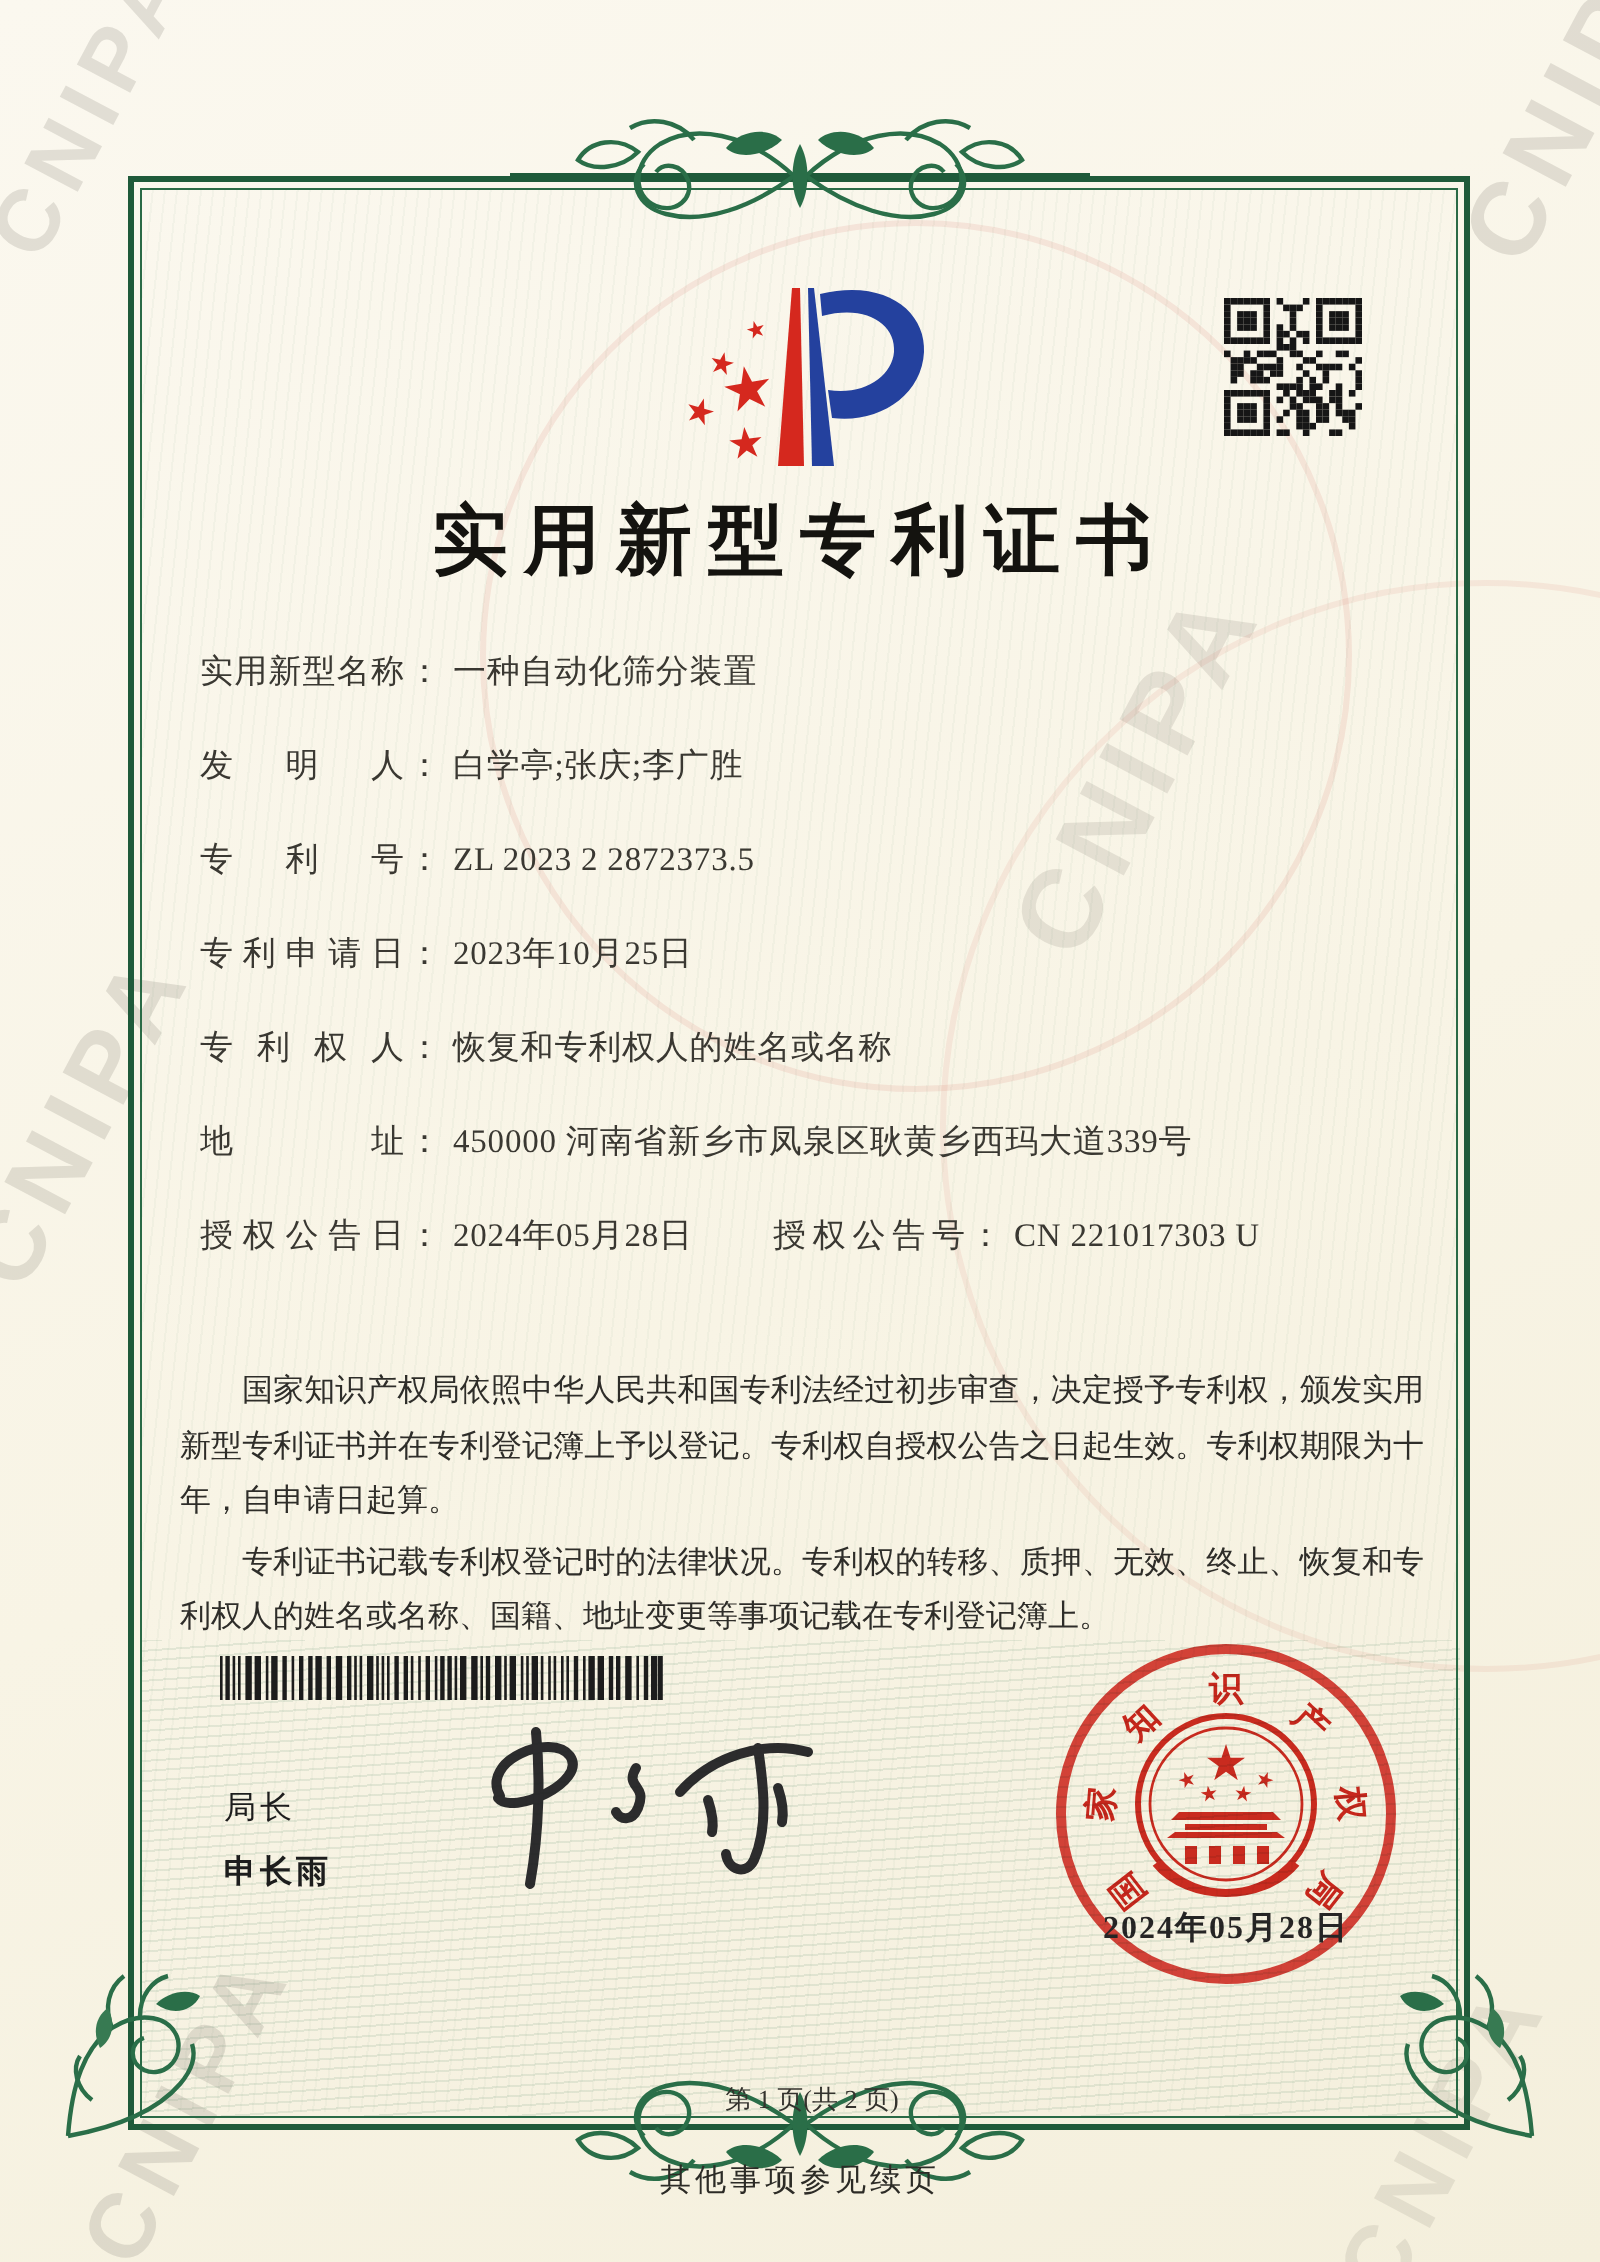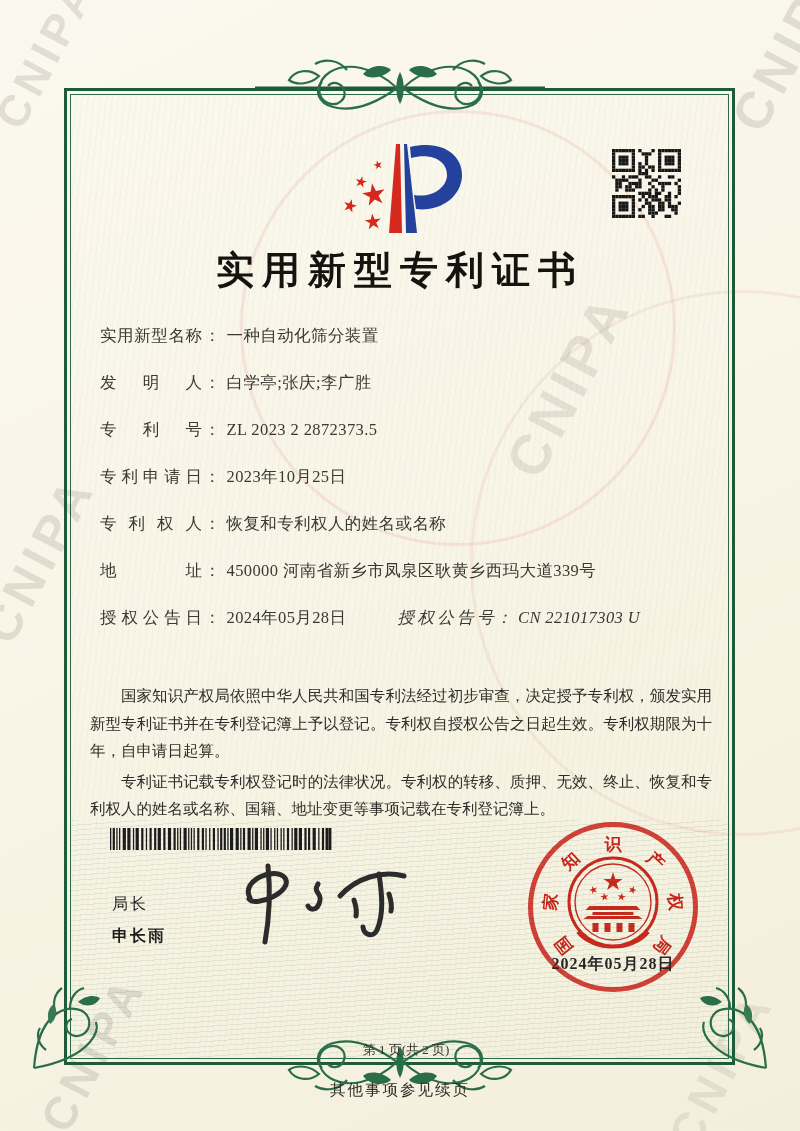--- a/index.html
+++ b/index.html
@@ -43,21 +43,21 @@
   .qr{position:absolute;left:612px;top:149px;width:69px;height:69px;}
   .title{position:absolute;left:0;right:0;top:245px;text-align:center;font-size:38px;
     font-weight:bold;letter-spacing:8px;color:#14130f;}
   .fields{position:absolute;left:100px;top:312px;width:600px;font-size:16.5px;color:#3a3832;}
   .field-row{height:47px;line-height:47px;white-space:nowrap;}
   .pair{display:inline-block;}
   .f-label{display:inline-block;width:102px;text-align:justify;text-align-last:justify;vertical-align:top;}
   .f-label.narrow{width:96px;}
   .f-colon{display:inline-block;margin:0 6px 0 2px;}
   .f-value{letter-spacing:.4px;}
-  .pair2{margin-left:47px;font-style:italic;}
+  .pair2{margin-left:36px;}
   .body-text{position:absolute;left:90px;top:682px;width:622px;font-size:15.5px;
     line-height:27.5px;color:#2e2d29;text-align:justify;}
   .body-text p{margin:0;text-indent:2em;}
   .body-text p + p{margin-top:3px;}
   .barcode{position:absolute;left:110px;top:828px;width:224px;height:22px;}
   .sig-title{position:absolute;left:112px;top:894px;font-size:16px;color:#1d1d1d;
     font-family:"Liberation Sans","DejaVu Sans",sans-serif;letter-spacing:2px;}
   .sig-name{position:absolute;left:112px;top:926px;font-size:16px;color:#1d1d1d;
     font-family:"Liberation Sans","DejaVu Sans",sans-serif;letter-spacing:2px;font-weight:bold;}
   .signature{position:absolute;left:222px;top:858px;width:210px;height:92px;}

